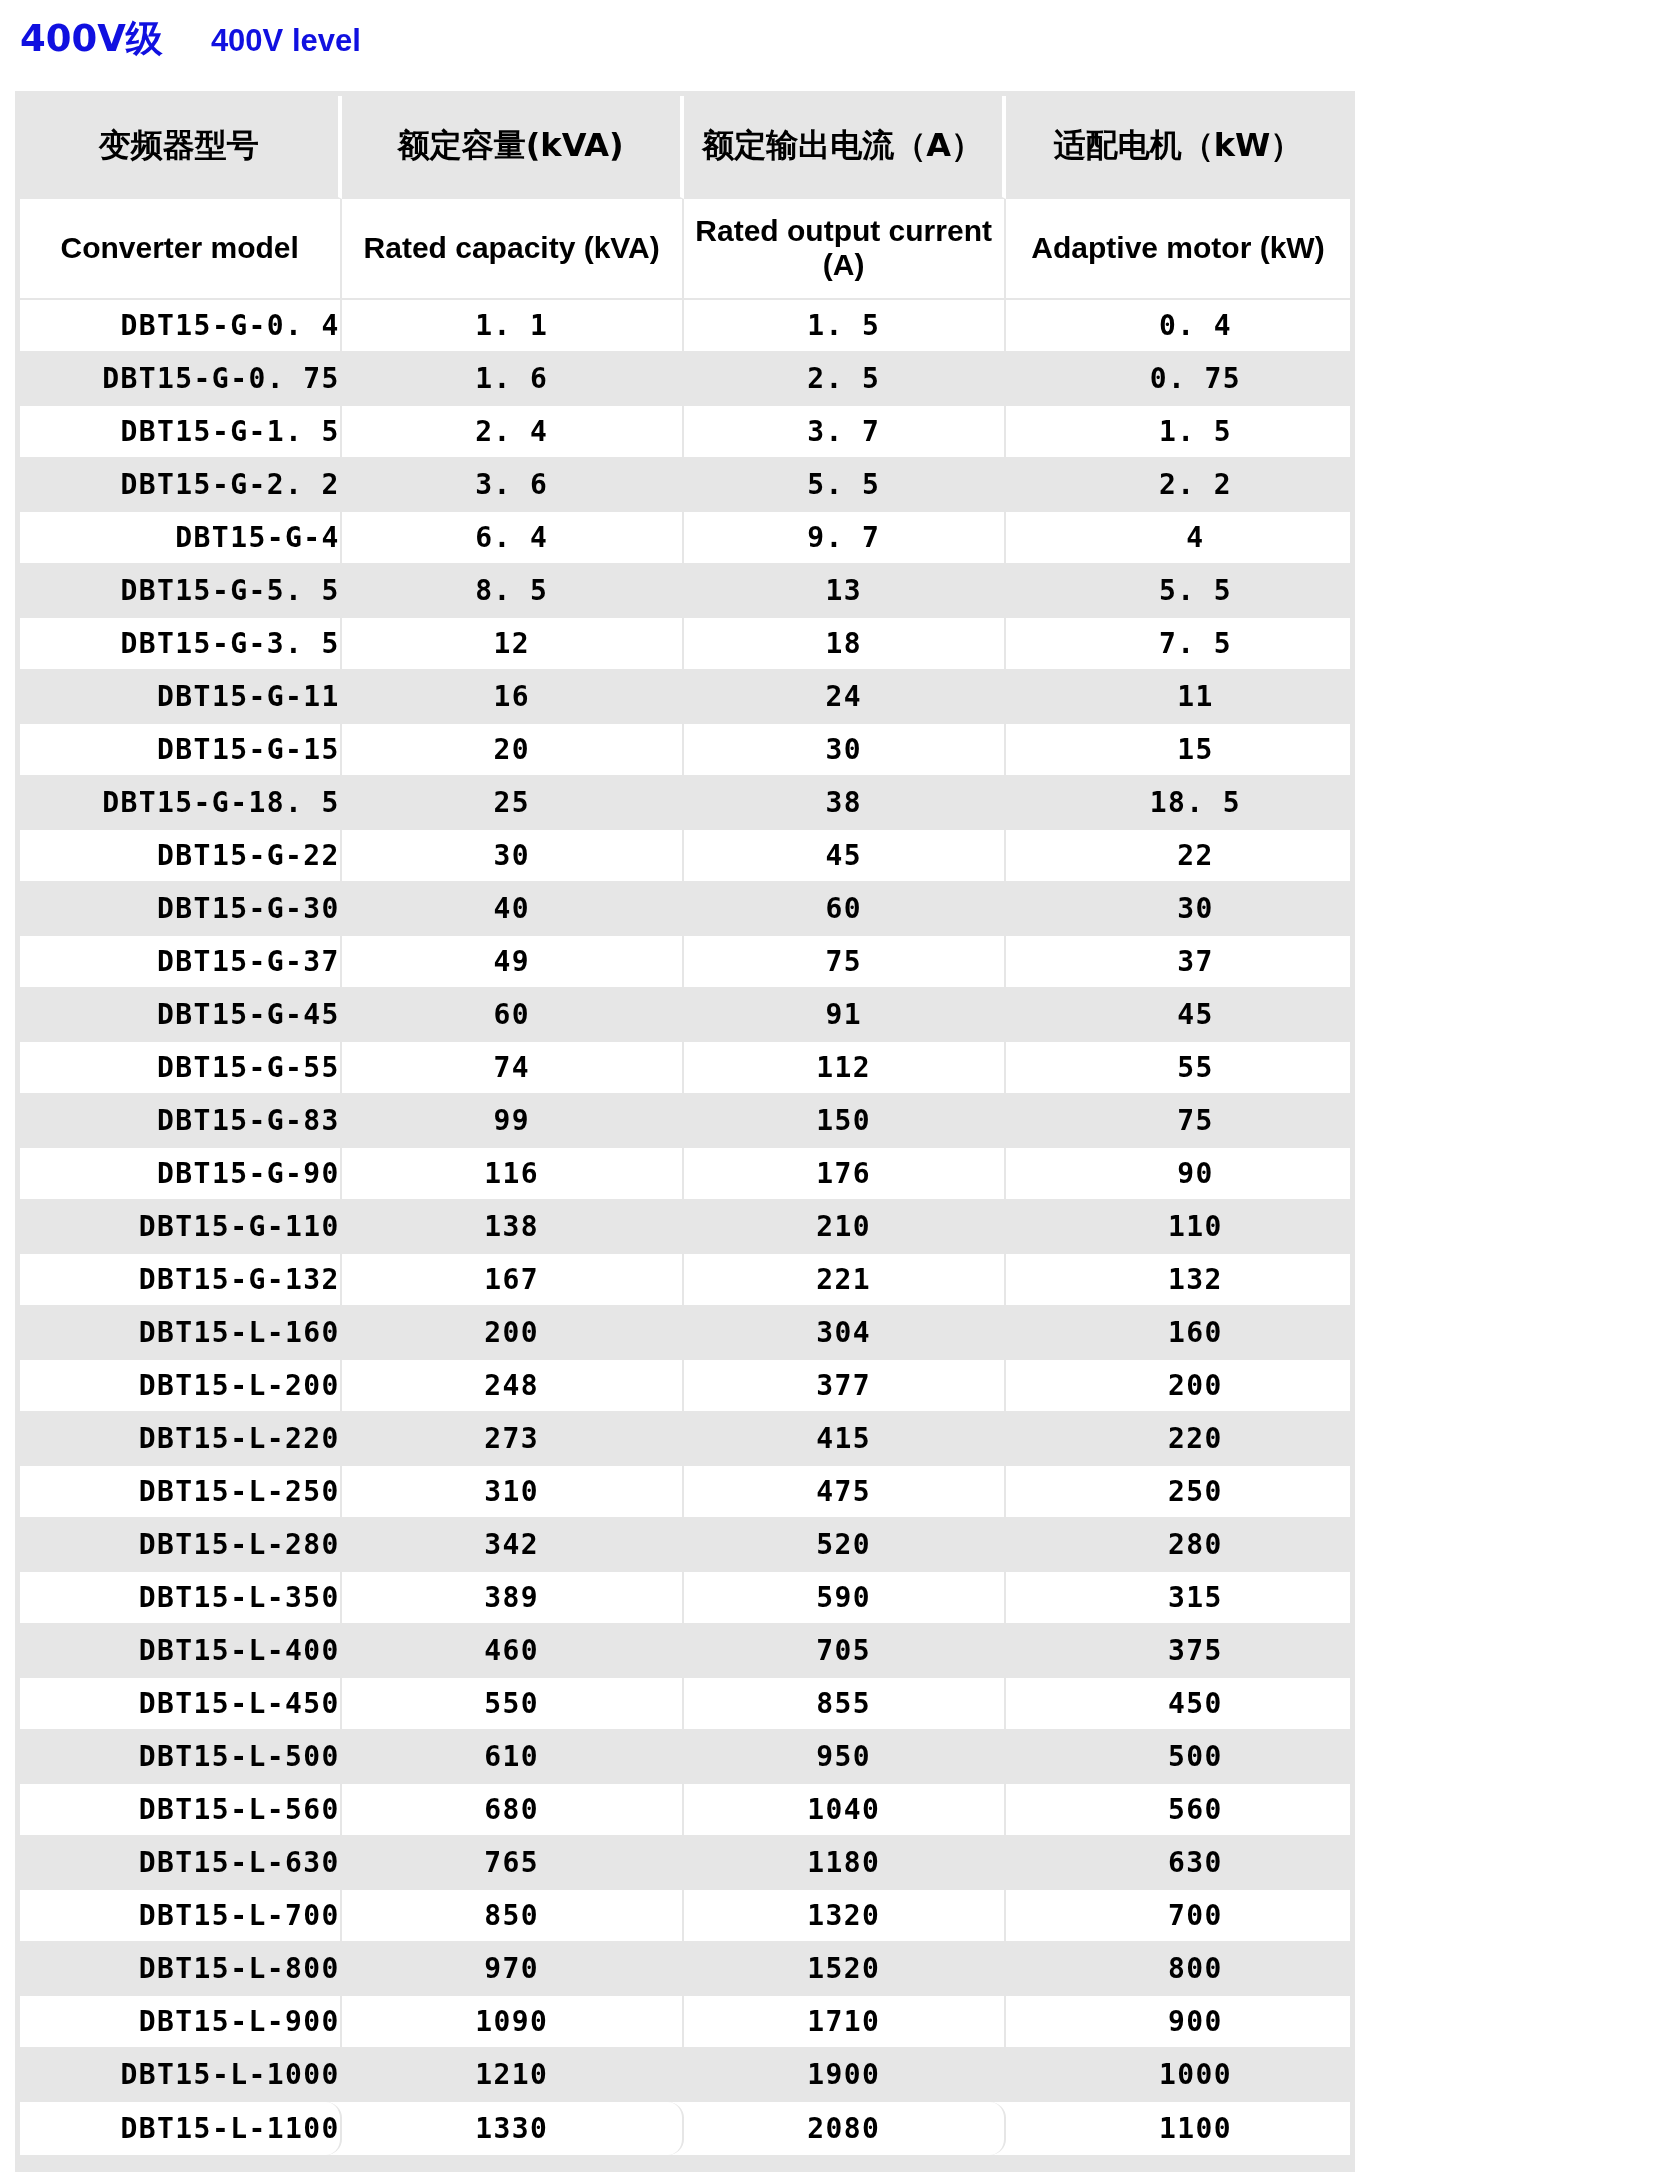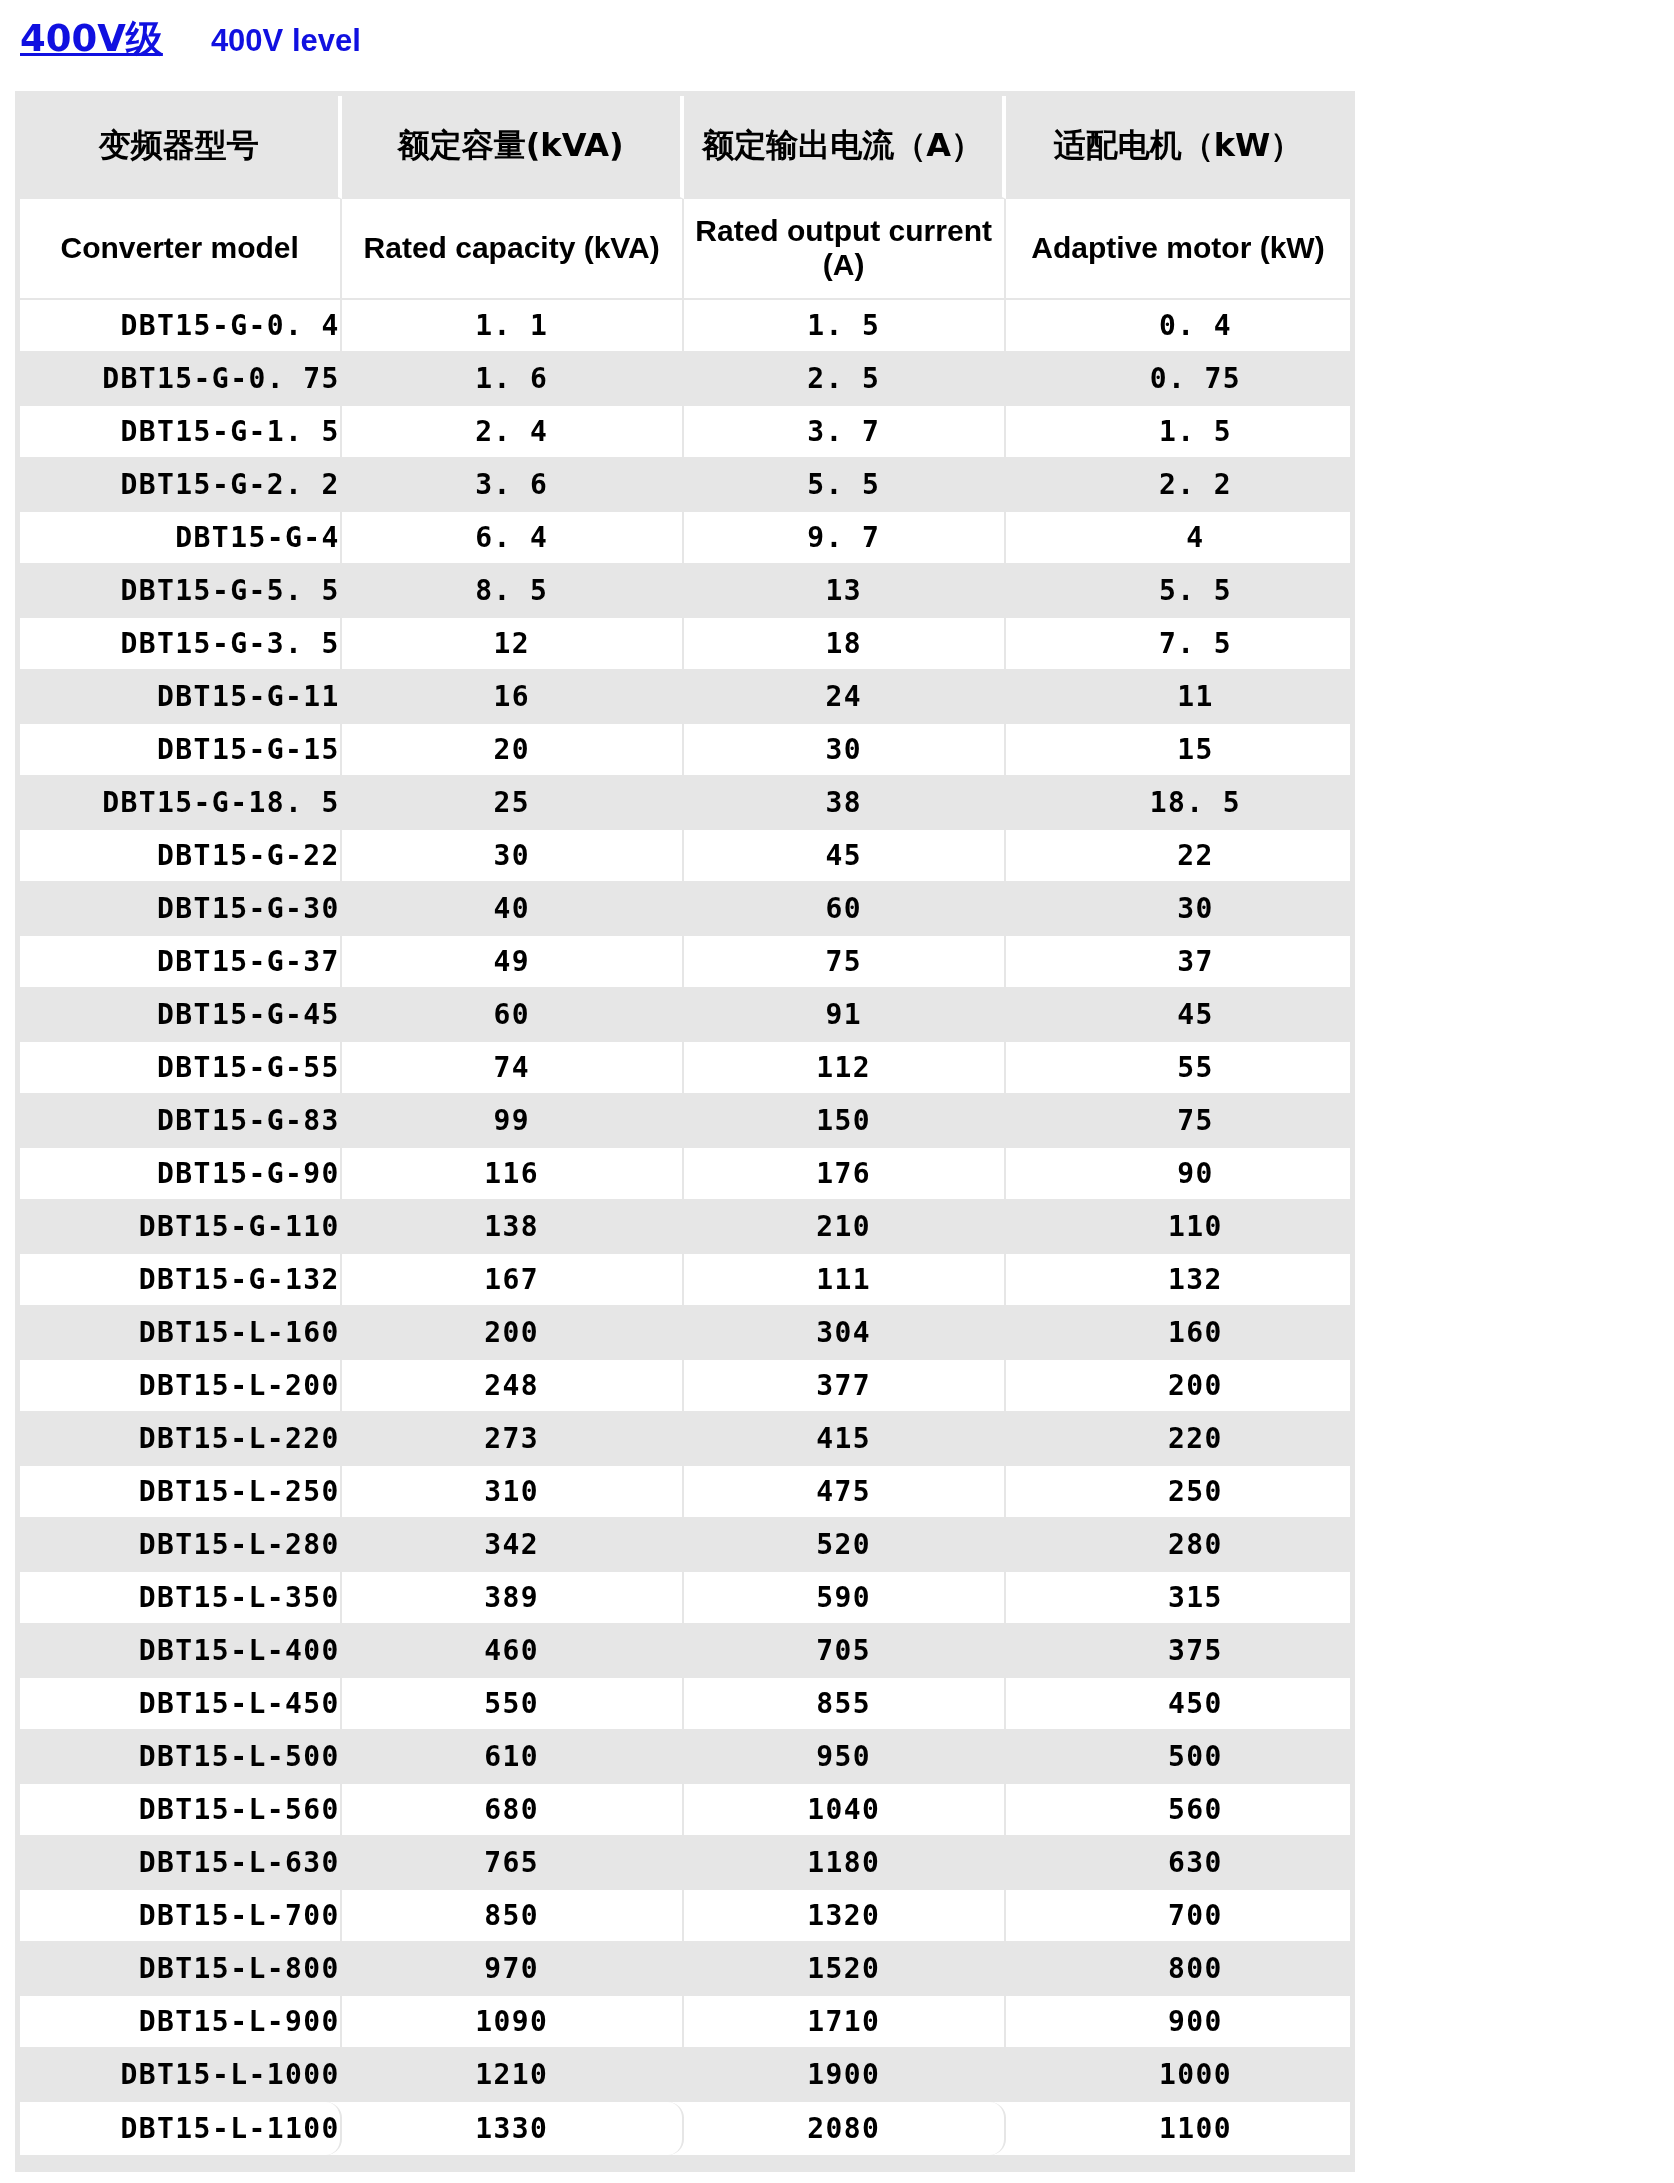--- a/index.html
+++ b/index.html
@@ -8,21 +8,21 @@
     --text-black:#000000;
   }
   html,body{margin:0;padding:0;background:#ffffff;}
   body{width:1675px;height:2183px;overflow:hidden;position:relative;
        font-family:"DejaVu Sans",sans-serif;color:var(--text-black);}
   .page{position:absolute;inset:0;}
 
   
   .title-bar{position:absolute;left:20px;top:13.5px;white-space:nowrap;}
   .title-zh{color:var(--accent-blue);font-size:37px;font-weight:bold;
-            font-family:"DejaVu Sans",sans-serif;text-decoration:underline;}
+            font-family:"DejaVu Sans",sans-serif;}
   .title-en{color:var(--accent-blue);font-size:31px;font-weight:bold;
             margin-left:48px;font-family:"Liberation Sans",sans-serif;}
 
   
   .table-outer{position:absolute;left:15px;top:91px;width:1340px;
                background:var(--grid-gray);box-sizing:border-box;
                padding:4.7px 4.7px 17.6px 4.7px;}
   table{width:100%;border-collapse:separate;border-spacing:0;
         table-layout:fixed;background:#ffffff;}
   col.c1{width:24.2%;} col.c2{width:25.7%;} col.c3{width:24.2%;} col.c4{width:25.9%;}
@@ -191,21 +191,21 @@
           </tr>
           <tr class="alt">
             <td class="model">DBT15-G-110</td>
             <td>138</td>
             <td>210</td>
             <td>110</td>
           </tr>
           <tr>
             <td class="model">DBT15-G-132</td>
             <td>167</td>
-            <td>111</td>
+            <td>221</td>
             <td>132</td>
           </tr>
           <tr class="alt">
             <td class="model">DBT15-L-160</td>
             <td>200</td>
             <td>304</td>
             <td>160</td>
           </tr>
           <tr>
             <td class="model">DBT15-L-200</td>

